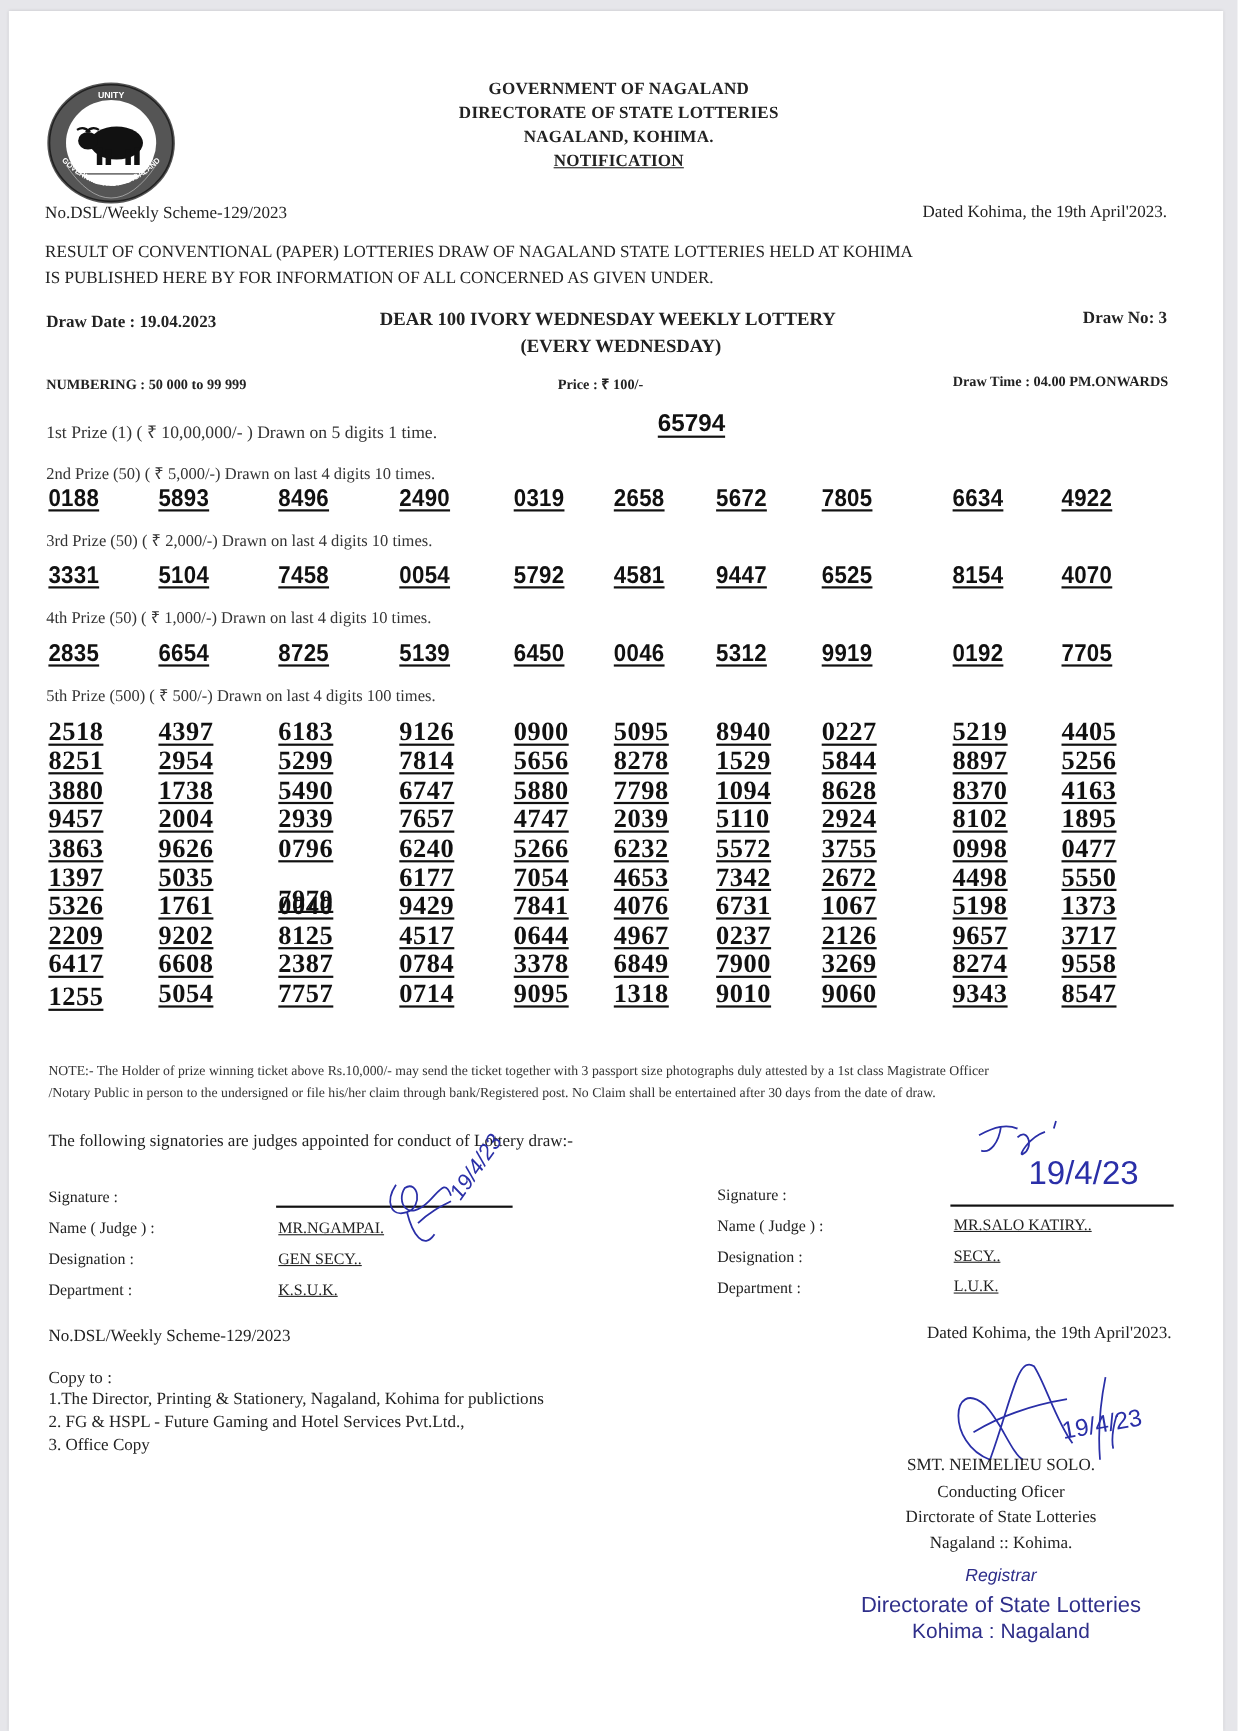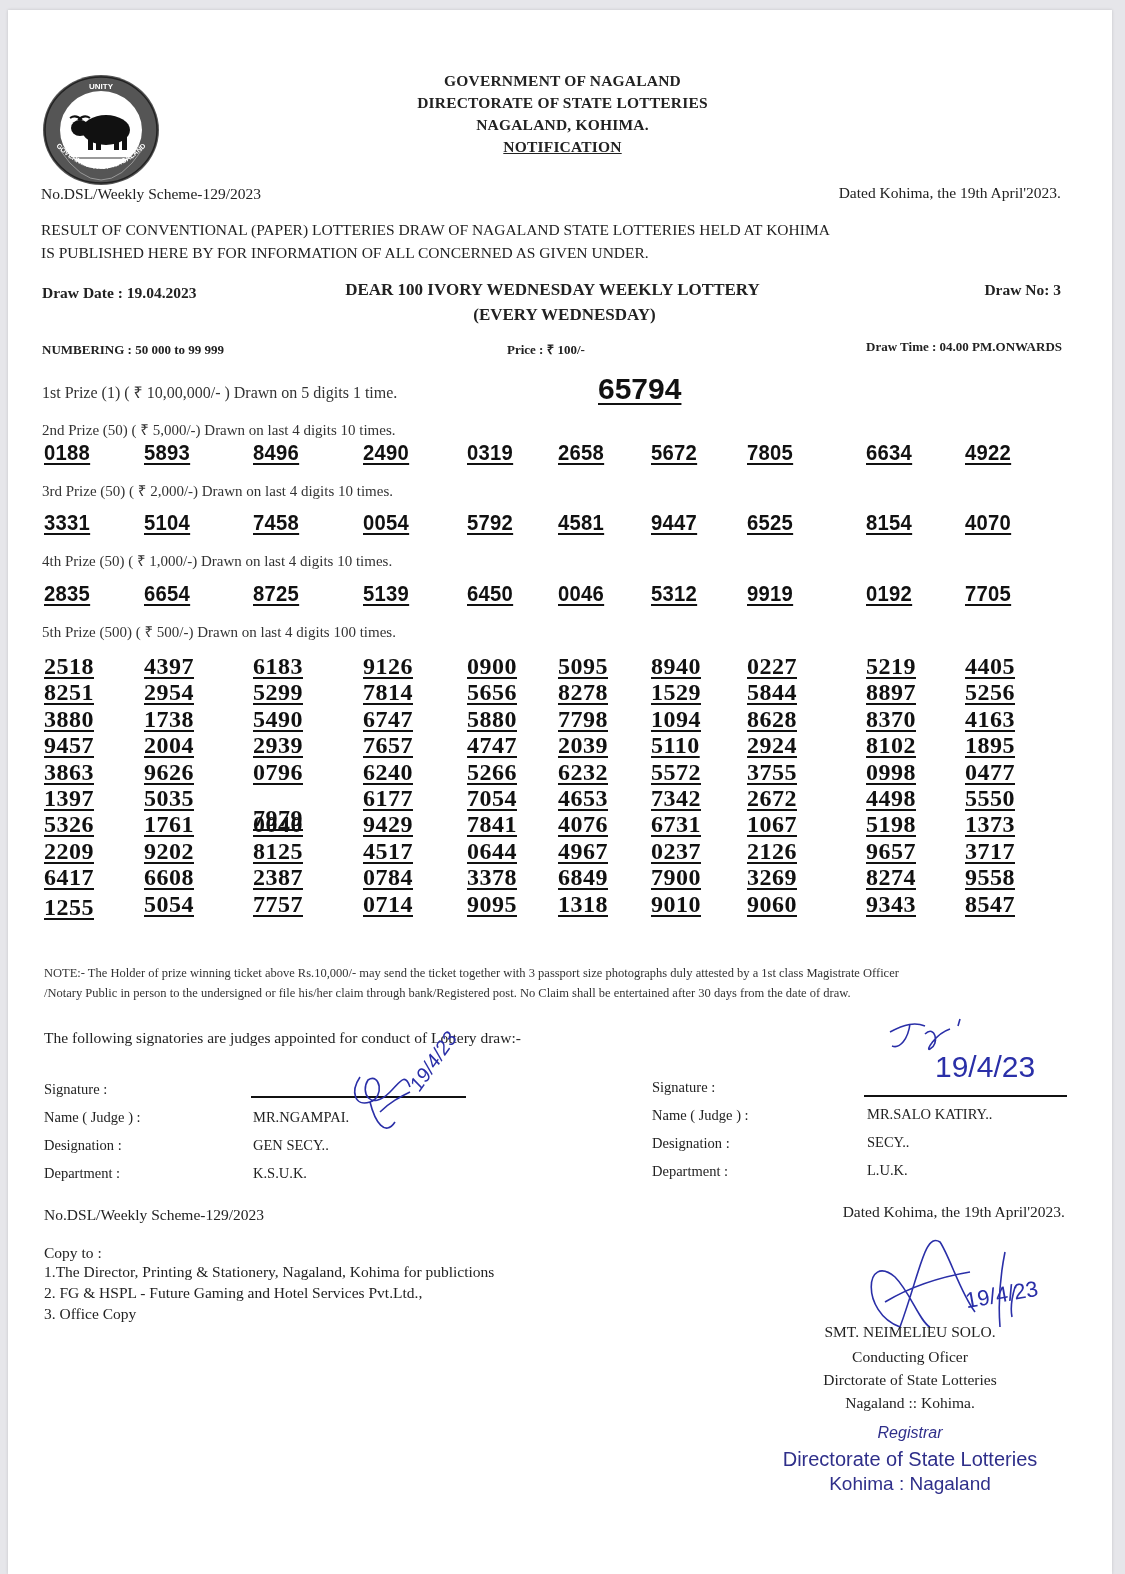--- a/index.html
+++ b/index.html
@@ -24,25 +24,25 @@
     .hdr {
       left: 0; width: 1125px; text-align: center;
       font-weight: bold; font-size: 15.5px; letter-spacing: 0.2px;
     }
     .notif { text-decoration: underline; }
     .t15 { font-size: 15.5px; }
     .t14 { font-size: 14.5px; }
     .bold { font-weight: bold; }
     .n2 { font-family: "Liberation Sans", sans-serif; font-weight: bold; font-size: 22px; text-decoration: underline; text-decoration-thickness: 2px; text-underline-offset: 3px; color: #111; letter-spacing: 0.3px; transform: scaleX(0.92); transform-origin: left; }
     .n5 { font-family: "Liberation Serif", serif; font-weight: 900; font-size: 24px; text-decoration: underline; text-decoration-thickness: 2px; text-underline-offset: 3px; color: #111; letter-spacing: 0.5px; }
-    .first { font-family: "Liberation Sans", sans-serif; font-weight: bold; font-size: 30px; text-decoration: underline; text-decoration-thickness: 2px; text-underline-offset: 4px; color: #111; }
+    .first { font-family: "Liberation Sans", sans-serif; font-weight: bold; font-size: 22px; text-decoration: underline; text-decoration-thickness: 2px; text-underline-offset: 4px; color: #111; }
     .rowlabel { font-size: 15px; color: #333; }
     .sig { font-family: "Liberation Sans", sans-serif; color: #2a2fa8; font-style: italic; }
     .stamp { color: #2f2f8a; font-family: "Liberation Sans", sans-serif; text-align: center; }
-    .ul { }
+    .ul { text-decoration: underline; }
     .sigline { height: 2px; background: #111; }
   </style>
 </head>
 <body>
 
 <div class="page"></div>
 
 <div class="abs logo">
   <svg width="122" height="116" viewBox="0 0 122 116">
     <ellipse cx="61" cy="58" rx="58" ry="55" fill="#555"></ellipse>

